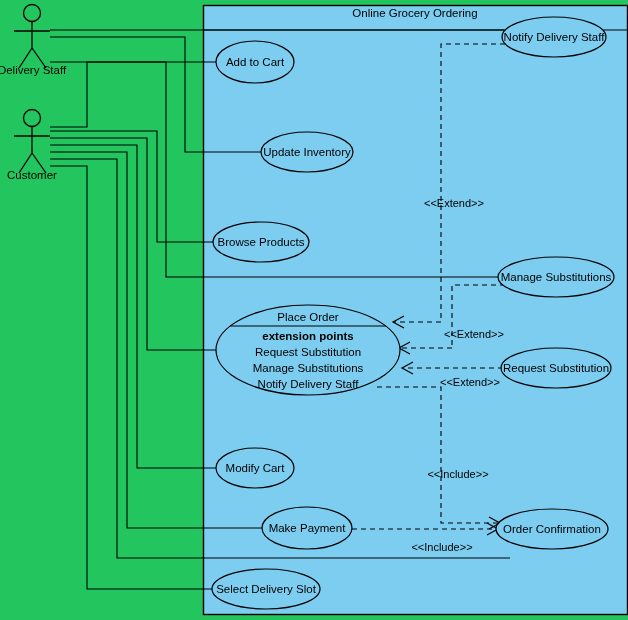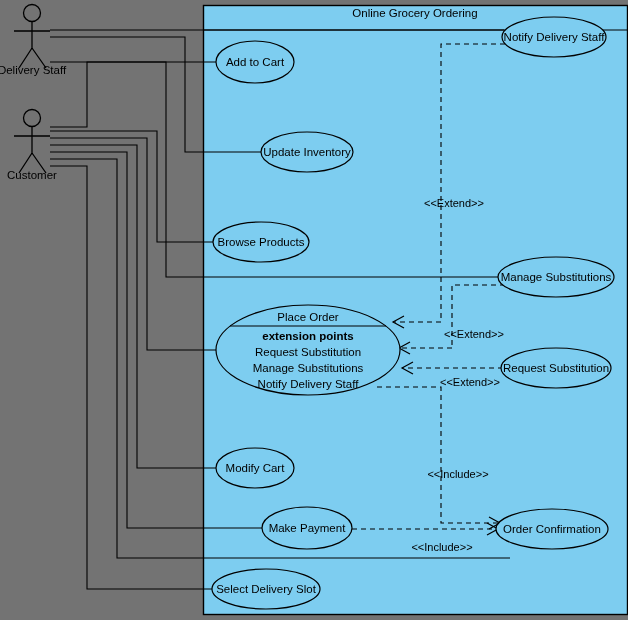--- a/index.html
+++ b/index.html
@@ -4,21 +4,21 @@
 <style>
   html, body {
     margin: 0;
     padding: 0;
     background: #ffffff;
   }
   #diagram-root {
     position: relative;
     width: 628px;
     height: 620px;
-    background: #737373;
+    background: #22c55e;
     font-family: "Liberation Sans", sans-serif;
     overflow: hidden;
   }
   #diagram-svg {
     position: absolute;
     left: 0;
     top: 0;
     width: 628px;
     height: 620px;
   }

